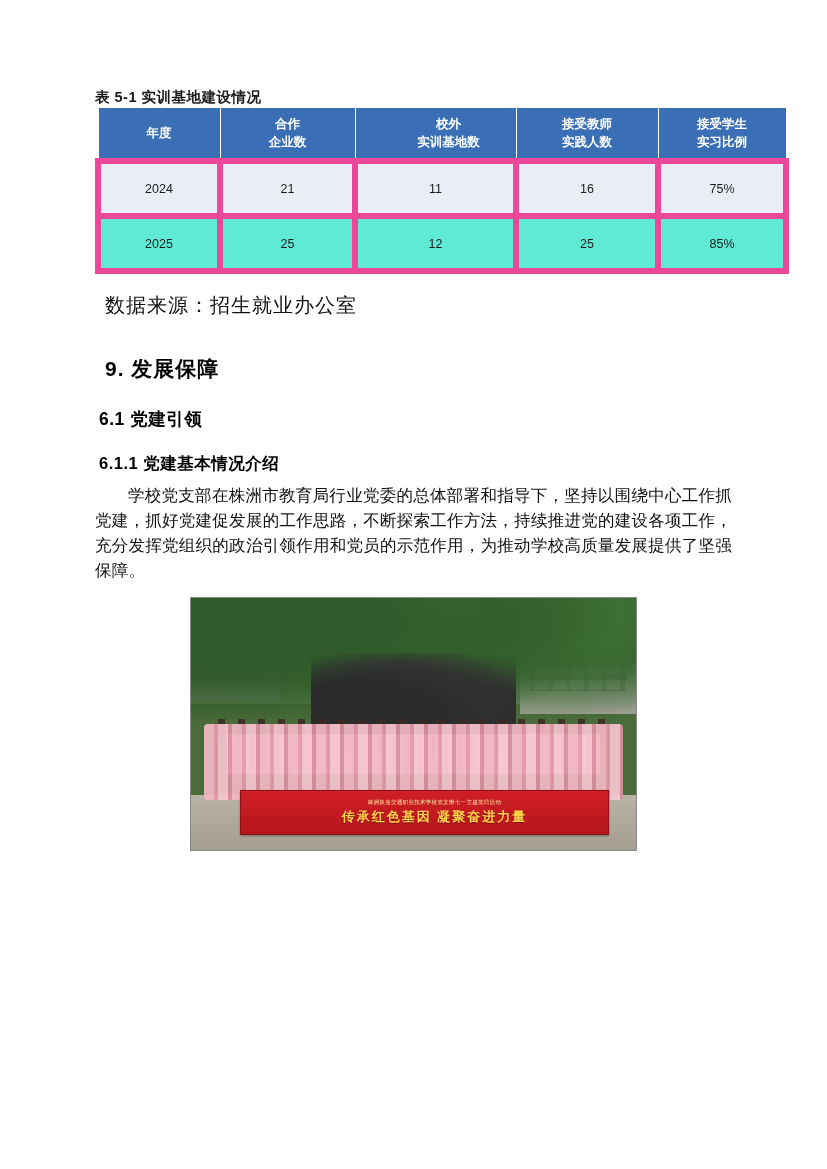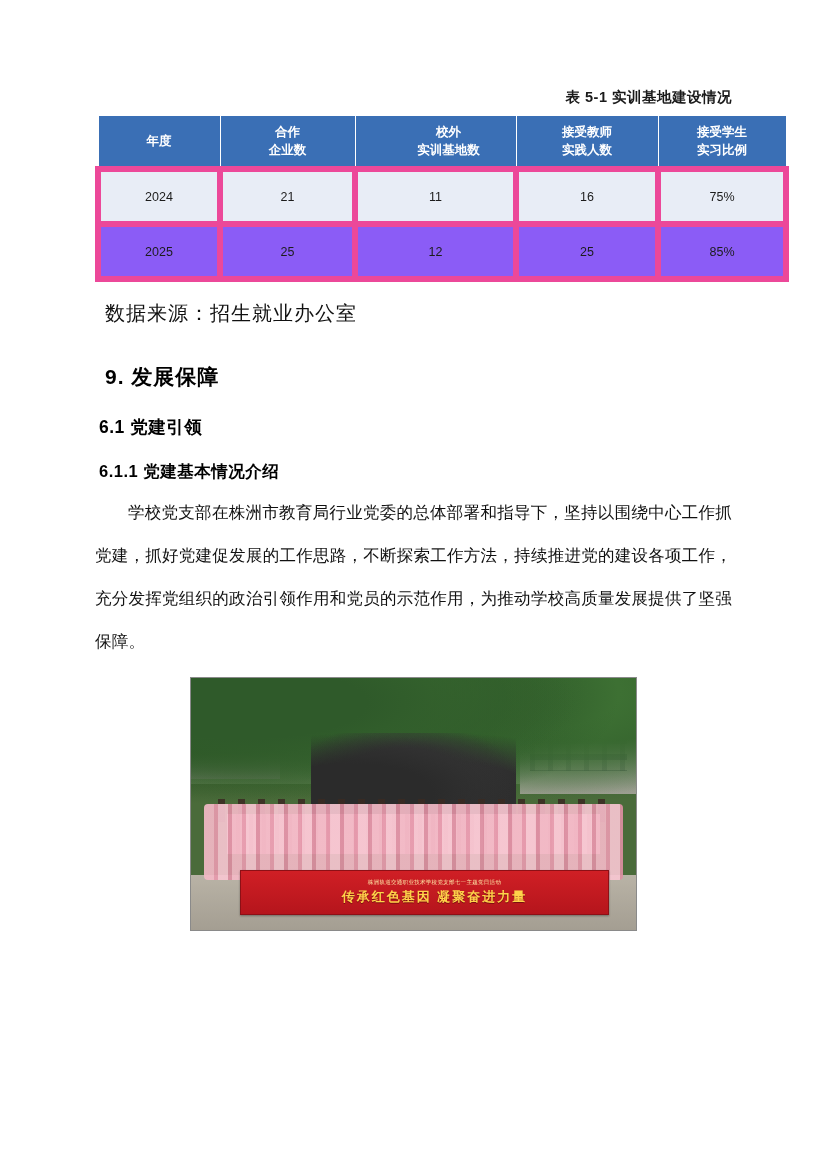--- a/index.html
+++ b/index.html
@@ -18,27 +18,27 @@
   .page {
     position: relative;
     width: 827px;
     height: 1169px;
     box-sizing: border-box;
     padding: 0 95px;
   }
 
   
   .table-caption {
-    text-align: right;
+    text-align: left;
     font-family: "Liberation Sans", "DejaVu Sans", sans-serif;
     font-weight: bold;
     font-size: 14.5px;
     letter-spacing: 0.5px;
     margin-top: 88px;
-    margin-bottom: 8px;
+    margin-bottom: 0;
     color: #1a1a1a;
   }
 
   
   table.data-table {
     width: 637px;
     border-collapse: collapse;
     table-layout: fixed;
     margin: 0 auto;
   }
@@ -59,21 +59,21 @@
   table.data-table td {
     font-family: "Liberation Sans", "DejaVu Sans", sans-serif;
     font-size: 12.5px;
     text-align: center;
     vertical-align: middle;
     height: 47px;
     border: 6px solid #ec4899;
     color: #1c1c1c;
   }
   table.data-table tr.row-a td { background: #e8edf6; }
-  table.data-table tr.row-b td { background: #8b5cf6; }
+  table.data-table tr.row-b td { background: #5eead4; }
 
   .table-source {
     margin: 18px 0 0 10px;
     font-size: 20px;
     font-family: "Liberation Serif", "DejaVu Serif", serif;
     letter-spacing: 1px;
     color: #111;
   }
 
   
@@ -95,21 +95,21 @@
     font-family: "Liberation Sans", "DejaVu Sans", sans-serif;
     font-size: 16.5px;
     font-weight: bold;
     margin: 22px 0 0 4px;
     letter-spacing: 0.5px;
   }
 
   
   p.body-text {
     font-size: 16.5px;
-    line-height: 43px;
+    line-height: 25px;
     text-align: justify;
     text-justify: inter-ideograph;
     text-indent: 33px;
     margin: 8px 0 0 0;
     letter-spacing: 0.2px;
     color: #111;
   }
 
   
   .figure-wrap {

